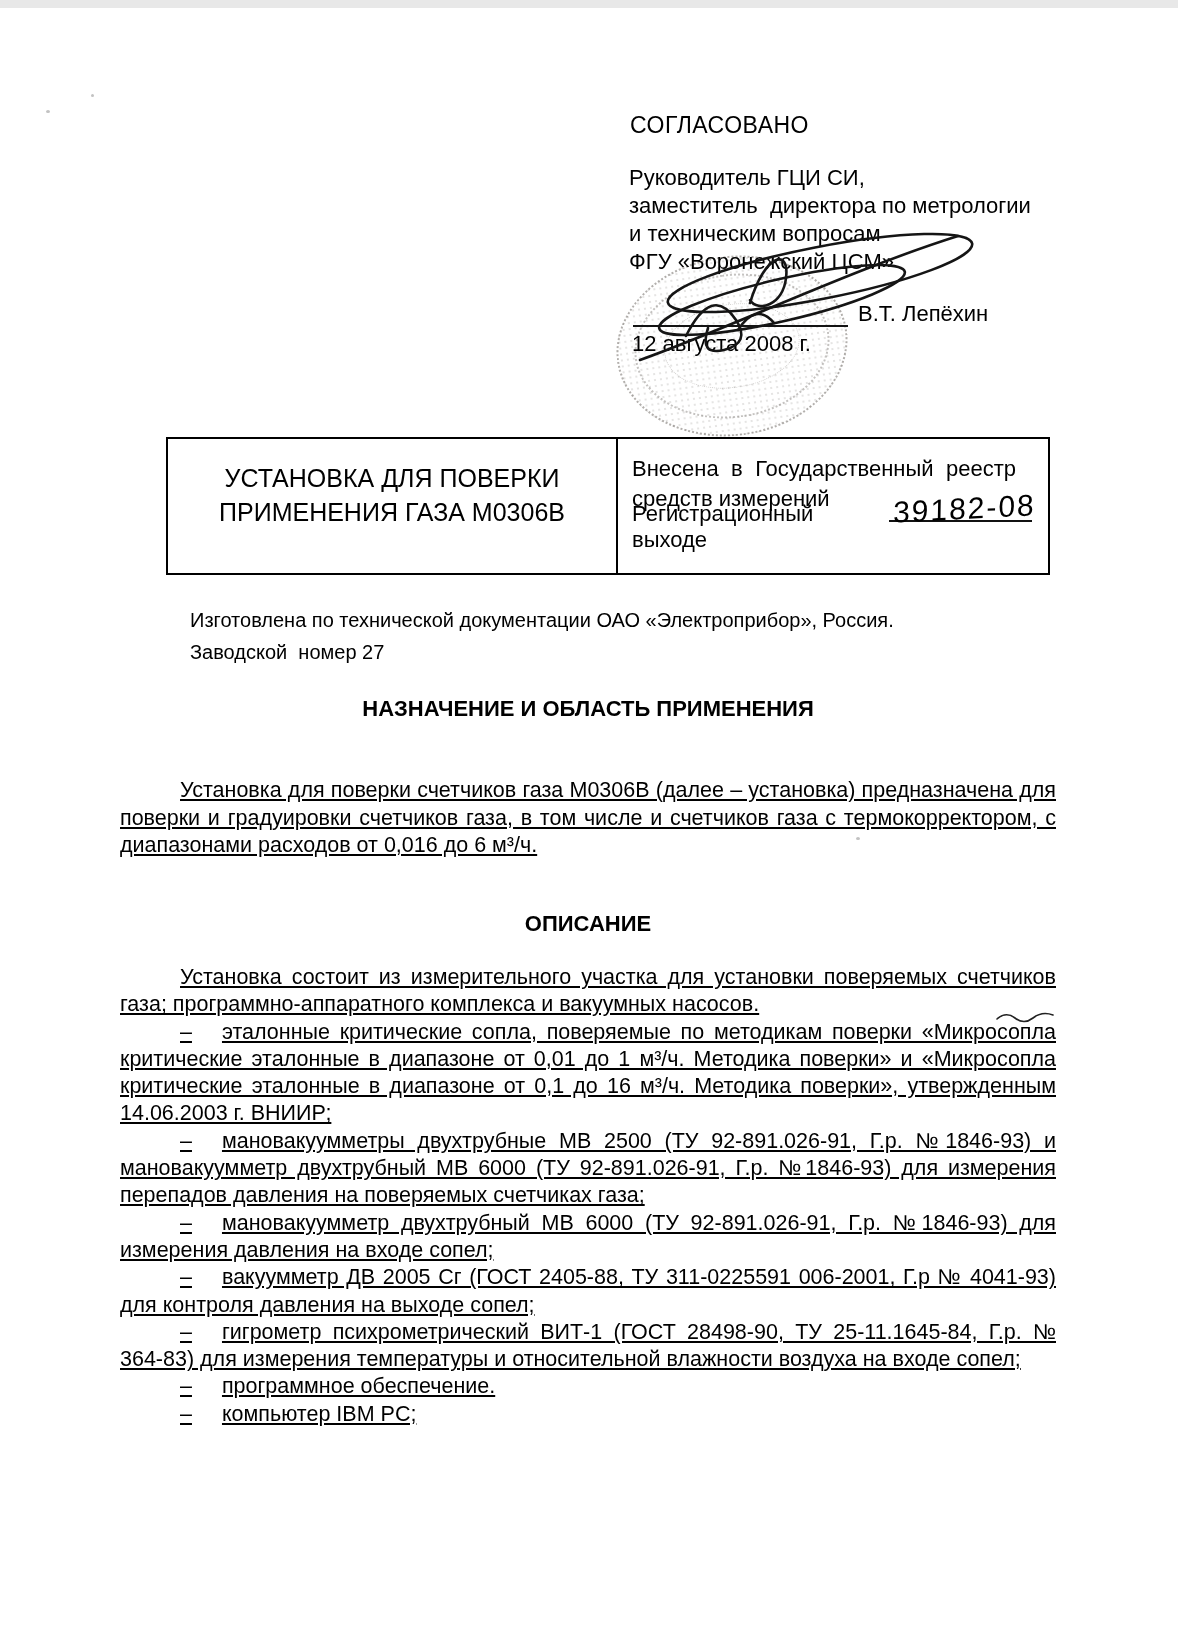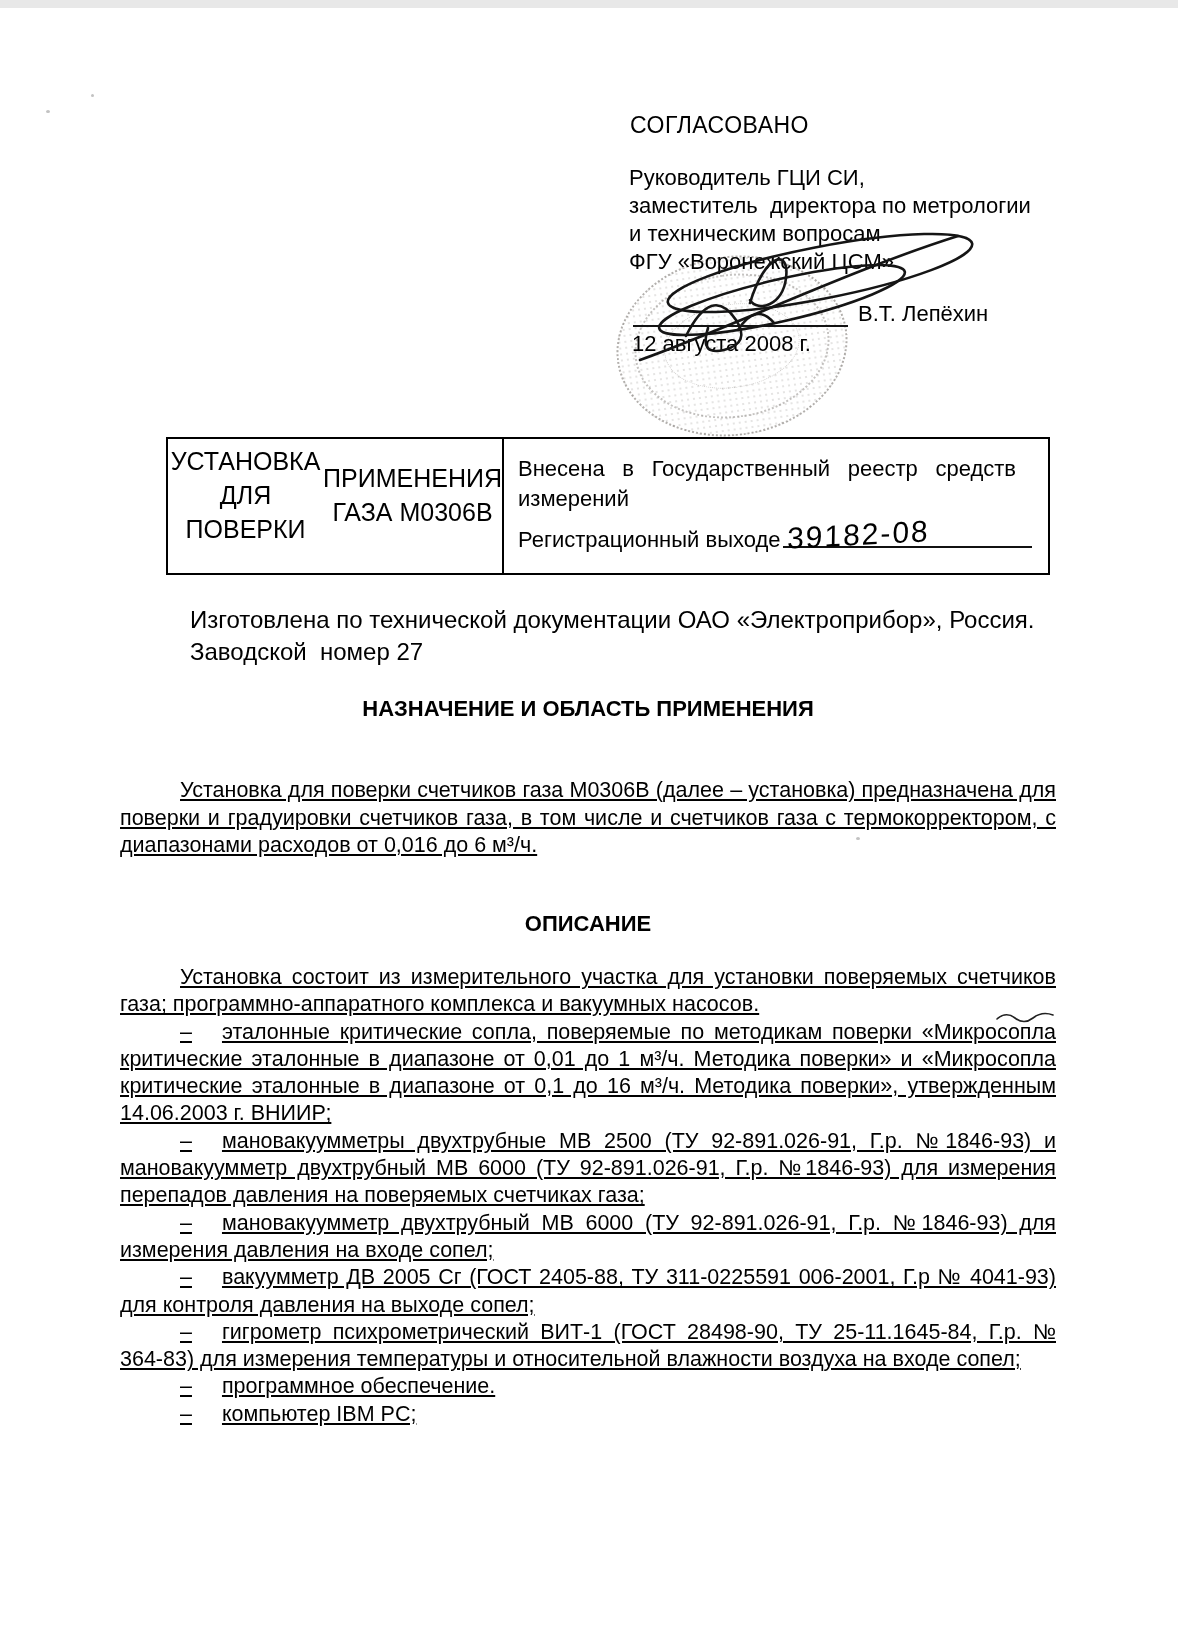--- a/index.html
+++ b/index.html
@@ -47,36 +47,36 @@
 
   .sig-svg{left:590px;top:200px;width:420px;height:250px;z-index:3;}
   .sig-svg path,.sig-svg ellipse{fill:none;stroke:#151515;stroke-width:2.6;stroke-linecap:round;}
 
   
   .reg-table{
     left:166px;top:429px;width:884px;height:138px;
     border:2px solid #000;display:flex;box-sizing:border-box;
   }
   .cell-left{
-    width:336px;border-right:2px solid #000;box-sizing:border-box;
-    display:flex;flex-direction:row;justify-content:center;align-items:center;
+    width:450px;border-right:2px solid #000;box-sizing:border-box;
+    display:flex;flex-direction:column;justify-content:center;align-items:center;
     text-align:center;font-size:25px;line-height:34px;padding-bottom:22px;
   }
   .cell-right{flex:1;position:relative;padding:15px 14px;box-sizing:border-box;font-size:22px;}
   .entry-text{margin:0;line-height:30px;text-align:justify;padding-right:18px;}
   .reg-row{position:absolute;left:14px;right:16px;bottom:20px;display:flex;align-items:baseline;font-size:22px;}
   .reg-underline{flex:1;border-bottom:2px solid #111;margin-left:2px;height:26px;}
   .handwriting{
     display:inline-block;font-size:30px;letter-spacing:2px;
     transform:rotate(-3deg) skewX(-4deg);
     position:relative;top:-2px;left:4px;white-space:nowrap;
   }
 
   
-  .manufacture{left:190px;top:596px;font-size:24px;line-height:32px;white-space:pre-wrap;}
+  .manufacture{left:190px;top:596px;font-size:20px;line-height:32px;white-space:pre-wrap;}
   .center-heading{left:120px;width:936px;text-align:center;font-weight:bold;font-size:22px;}
   .purpose-par{
     left:120px;top:769px;width:936px;font-size:21.5px;line-height:27.5px;
     text-align:justify;margin:0;
   }
   .purpose-par,.desc-body p{text-indent:60px;text-decoration:underline;}
   .desc-body{left:120px;top:956px;width:936px;font-size:21.5px;line-height:27.3px;}
   .desc-body p{margin:0;text-align:justify;}
   .dash{padding-right:30px;}
   .squiggle{z-index:2;}

